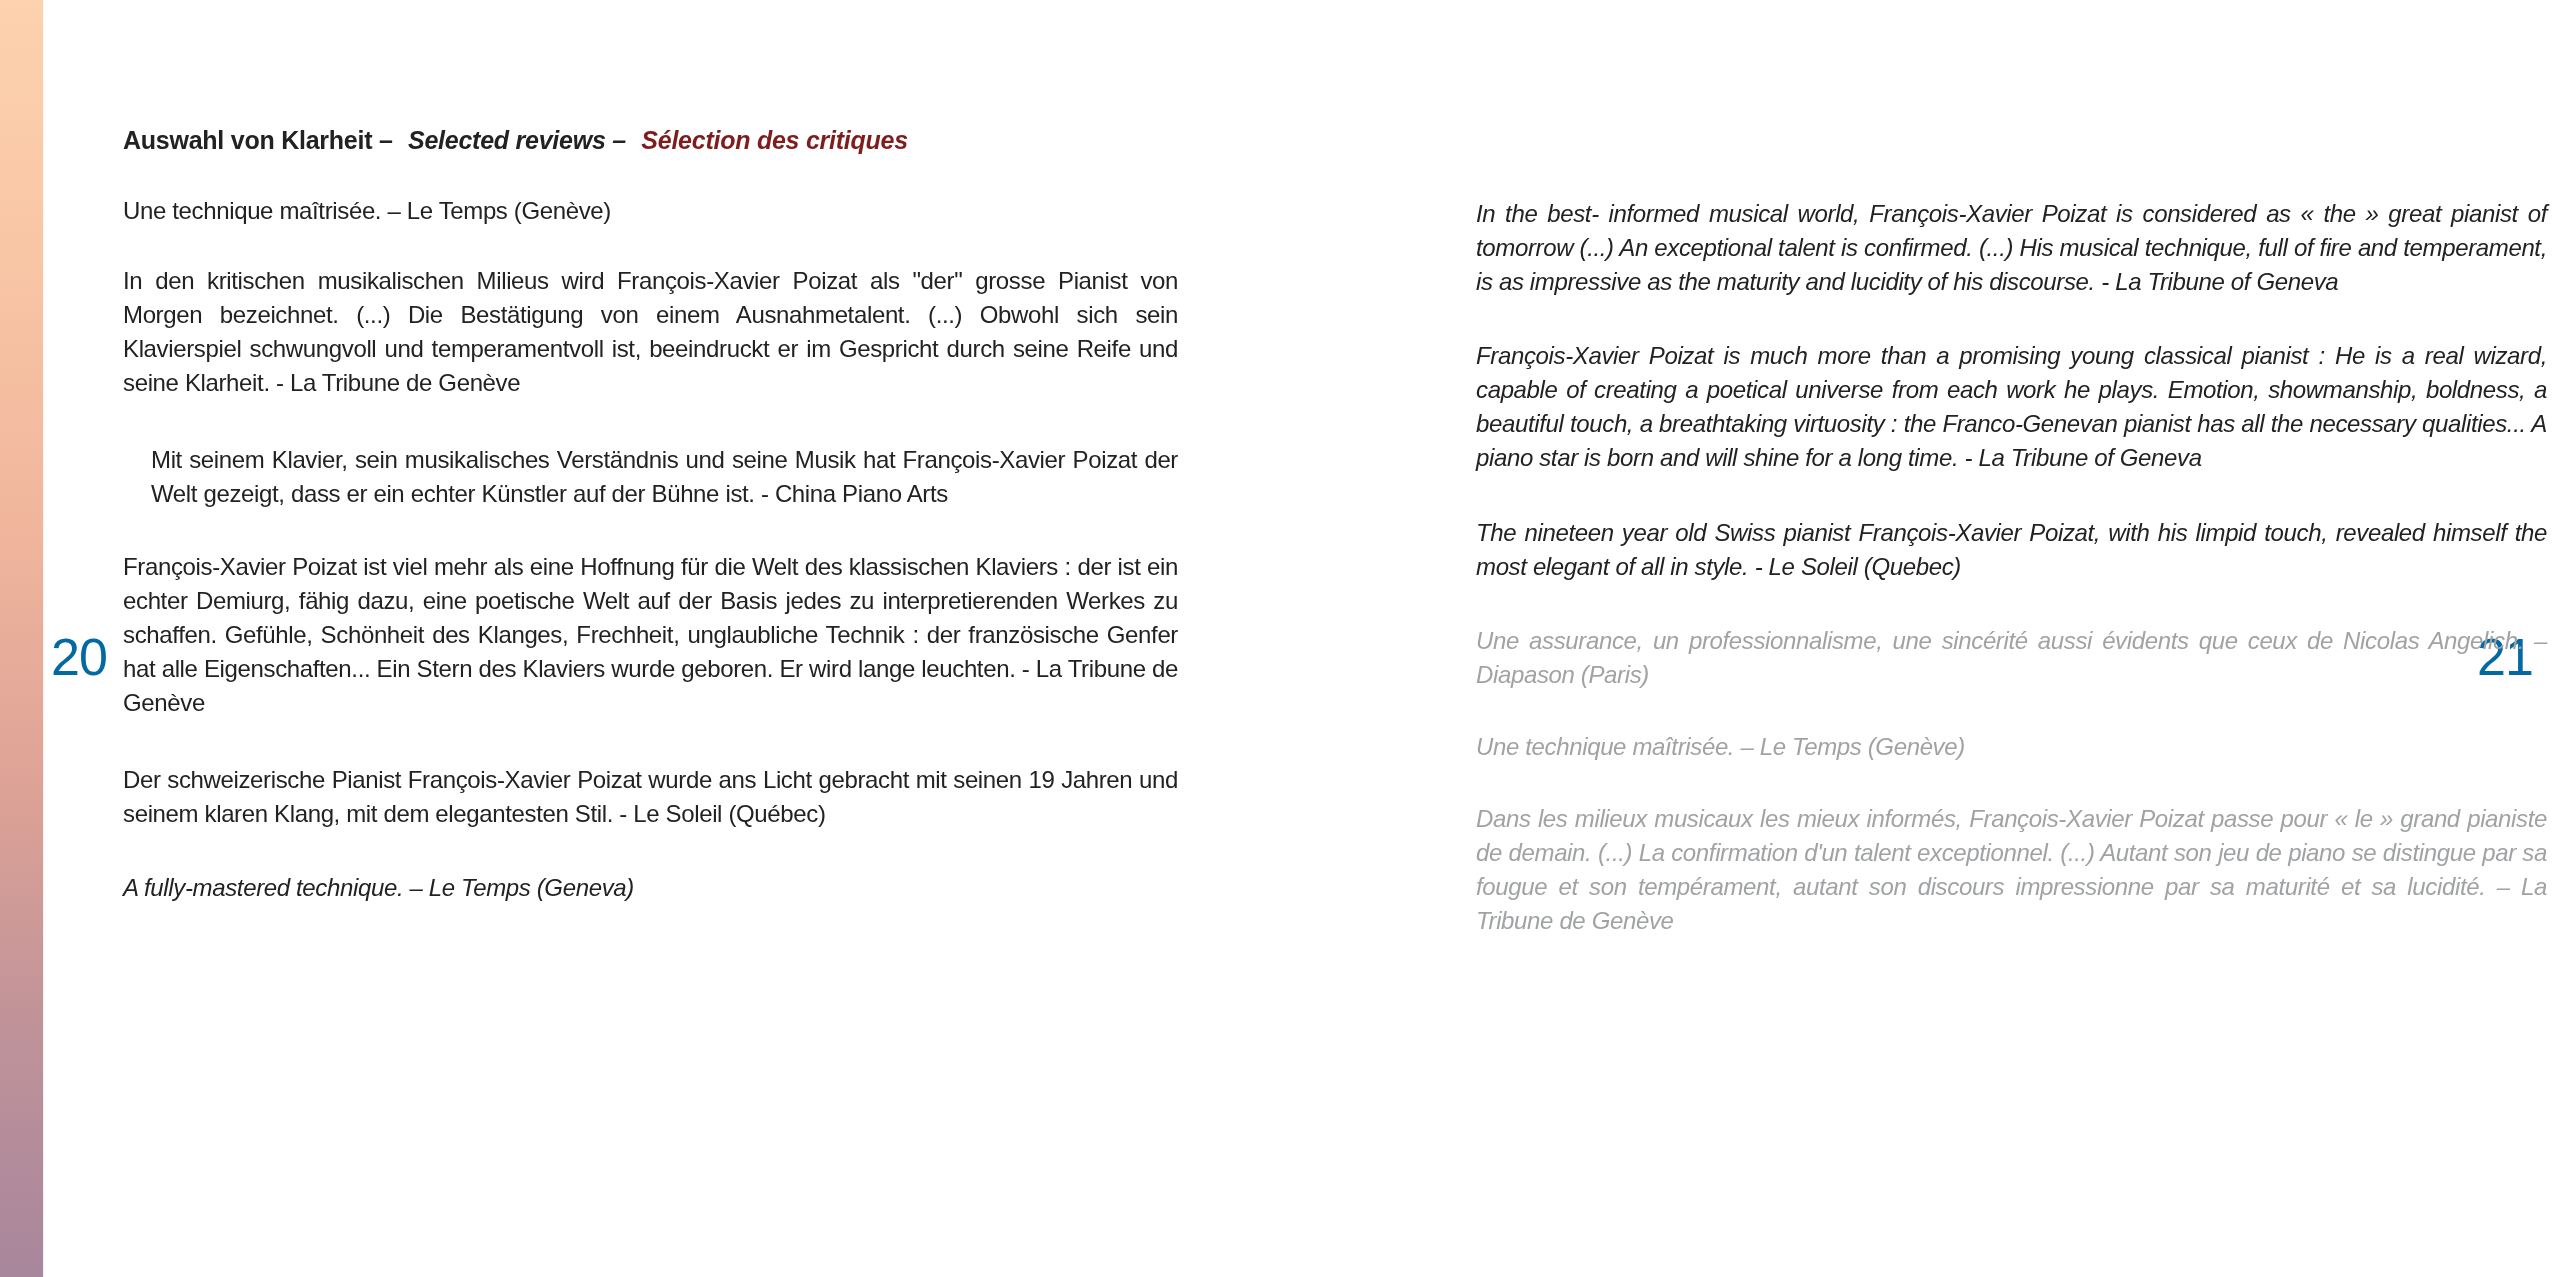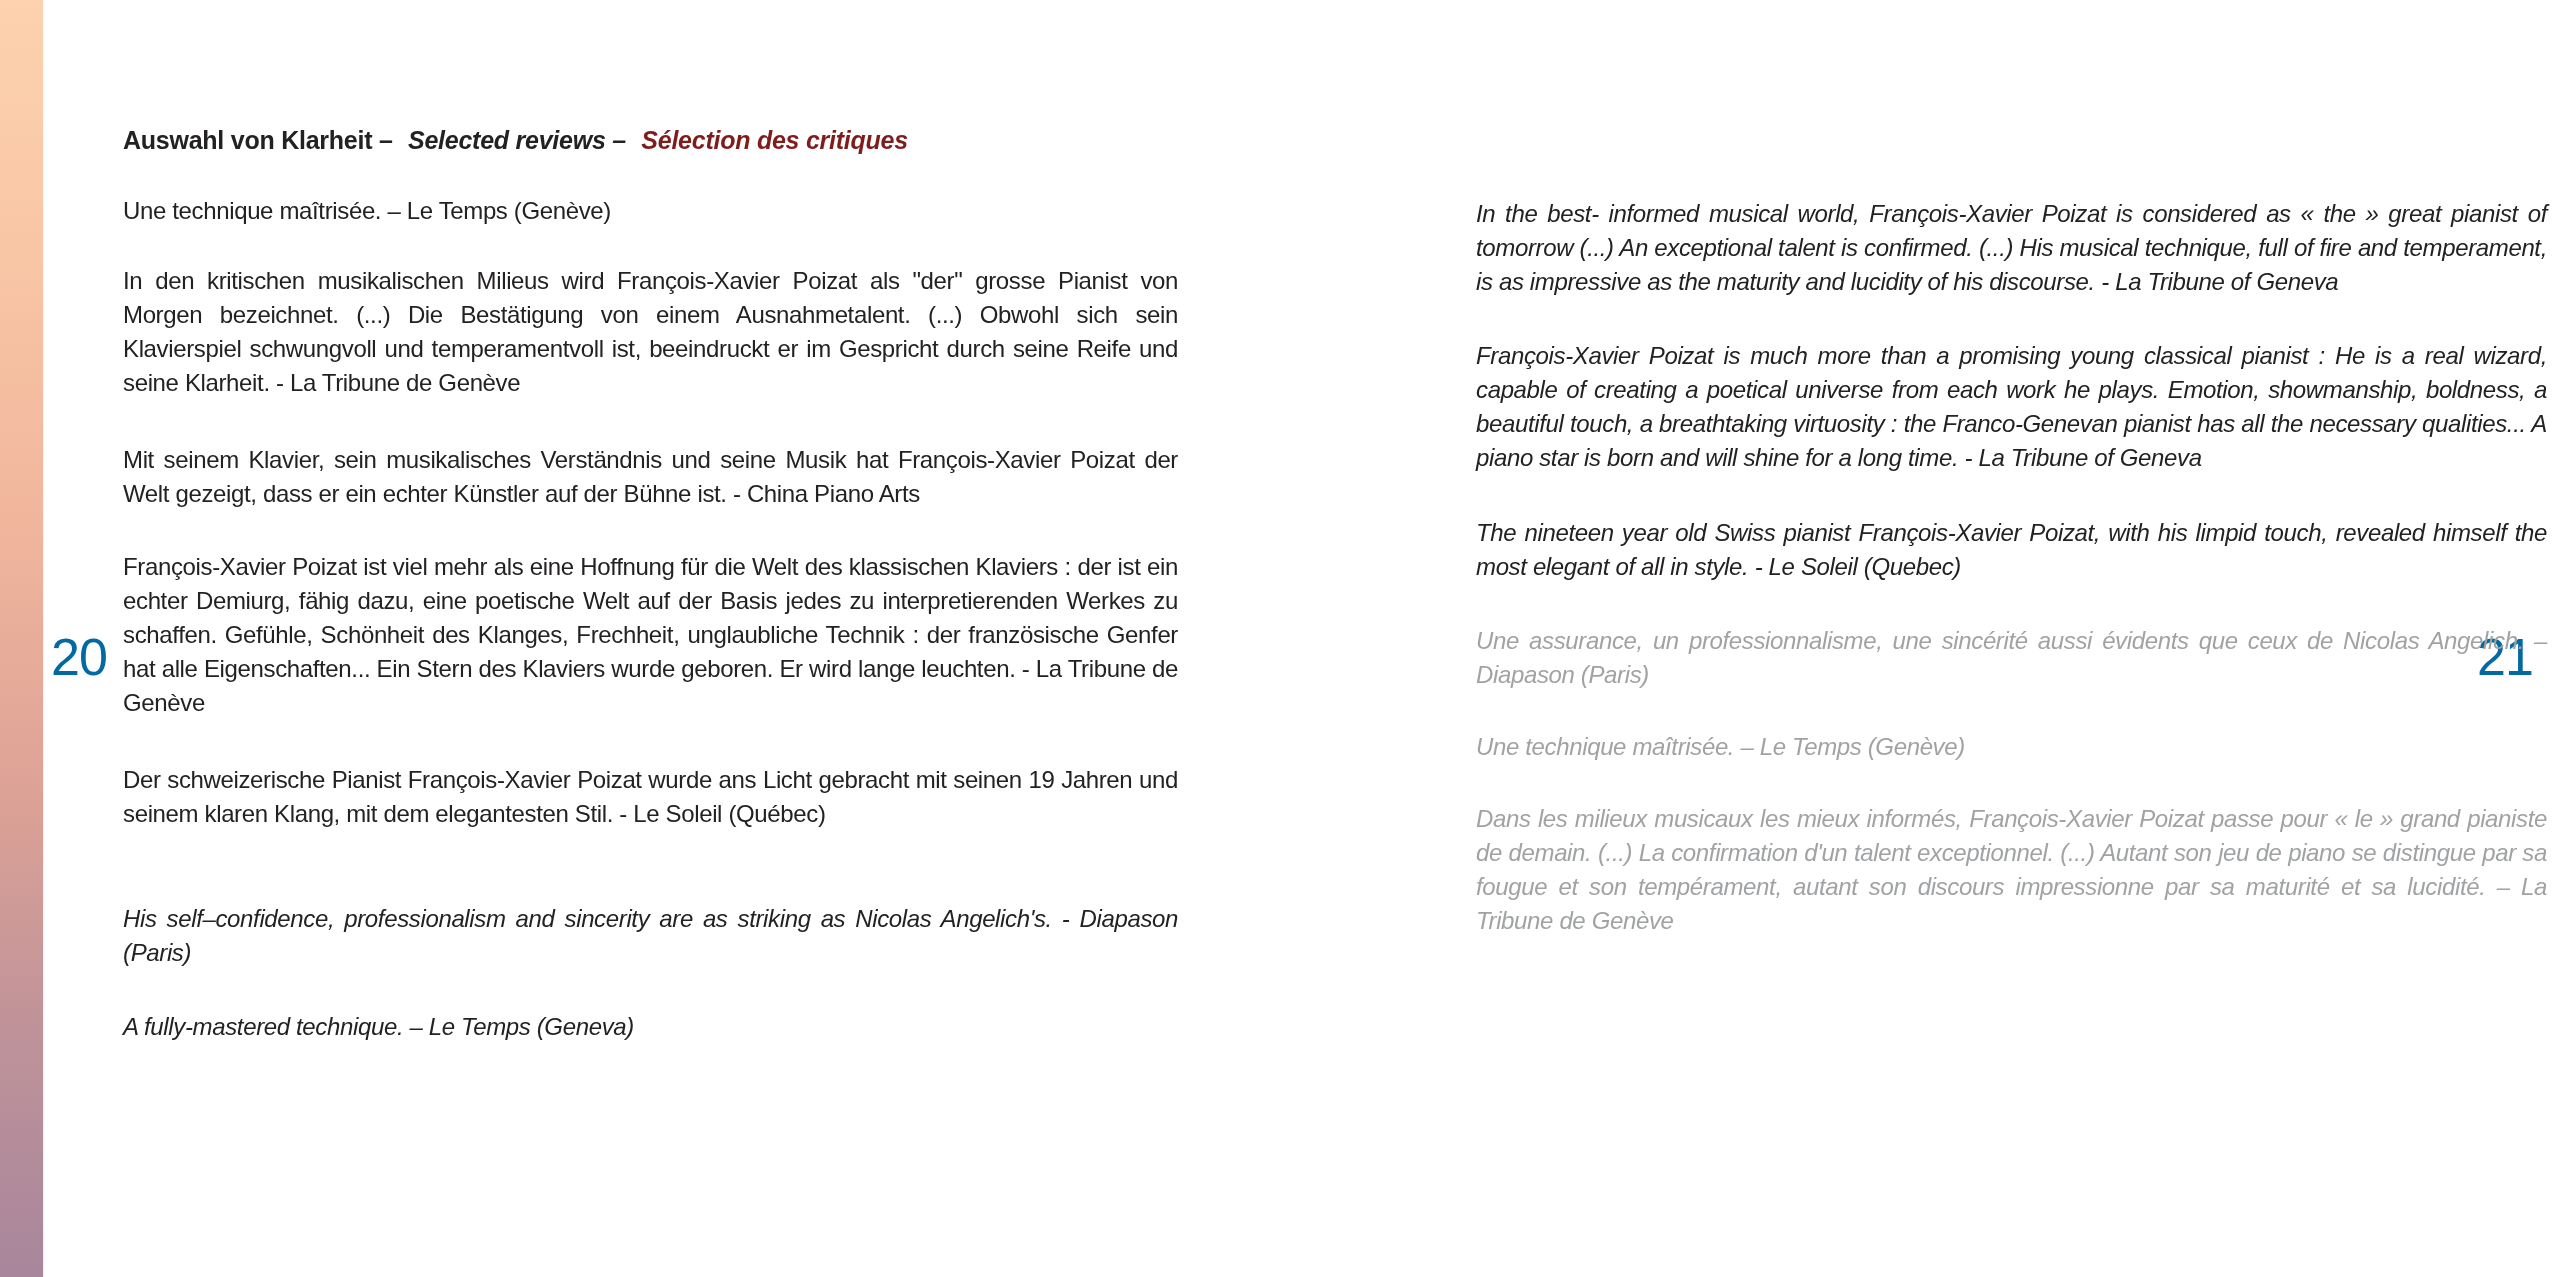--- a/index.html
+++ b/index.html
@@ -69,21 +69,21 @@
     text-align: justify;
     color: #242122;
   }
   p.review.italic { font-style: italic; }
   p.review.muted  { color: #a0a2a4; }
 
   
   .column.left  p.m1 { margin-top: 41px; }
   .column.left  p.m2 { margin-top: 37px; }
   .column.left  p.m3 { margin-top: 36px; }
-  .column.left  p.m4 { margin-top: 43px; }
+  .column.left  p.m4 { margin-top: 43px; margin-left: 28px; }
   .column.left  p.m5 { margin-top: 39px; }
   .column.left  p.m6 { margin-top: 43px; }
   .column.left  p.m7 { margin-top: 71px; }
   .column.left  p.m8 { margin-top: 40px; }
 
   .column.right p.m1 { margin-top: 197px; }
   .column.right p.m2 { margin-top: 41px; }
   .column.right p.m3 { margin-top: 40px; }
   .column.right p.m4 { margin-top: 41px; }
   .column.right p.m5 { margin-top: 40px; }
@@ -107,21 +107,20 @@
       <span class="seg-en">Selected reviews –</span>
       <span class="seg-fr">Sélection des critiques</span>
     </h1>
 
     <p class="review m2">Une technique maîtrisée. – Le Temps (Genève)</p>
     <p class="review m3">In den kritischen musikalischen Milieus wird François-Xavier Poizat als "der" grosse Pianist von Morgen bezeichnet. (...) Die Bestätigung von einem Ausnahmetalent. (...) Obwohl sich sein Klavierspiel schwungvoll und temperamentvoll ist, beeindruckt er im Gespricht durch seine Reife und seine Klarheit. - La Tribune de Genève</p>
     <p class="review m4">Mit seinem Klavier, sein musikalisches Verständnis und seine Musik hat François-Xavier Poizat der Welt gezeigt, dass er ein echter Künstler auf der Bühne ist. - China Piano Arts</p>
     <p class="review m5">François-Xavier Poizat ist viel mehr als eine Hoffnung für die Welt des klassischen Klaviers : der ist ein echter Demiurg, fähig dazu, eine poetische Welt auf der Basis jedes zu interpretierenden Werkes zu schaffen. Gefühle, Schönheit des Klanges, Frechheit, unglaubliche Technik : der französische Genfer hat alle Eigenschaften... Ein Stern des Klaviers wurde geboren. Er wird lange leuchten. - La Tribune de Genève</p>
     <p class="review m6">Der schweizerische Pianist François-Xavier Poizat wurde ans Licht gebracht mit seinen 19 Jahren und seinem klaren Klang, mit dem elegantesten Stil. - Le Soleil (Québec)</p>
 
-    <p class="review italic m7">His self–confidence, professionalism and sincerity are as striking as Nicolas Angelich's. - Diapason (Paris)</p>
     <p class="review italic m8">A fully-mastered technique. – Le Temps (Geneva)</p>
   </div>
 
   <div class="column right">
     <p class="review italic m1">In the best- informed musical world, François-Xavier Poizat is considered as « the » great pianist of tomorrow (...) An exceptional talent is confirmed. (...) His musical technique, full of fire and temperament, is as impressive as the maturity and lucidity of his discourse. - La Tribune of Geneva</p>
     <p class="review italic m3">François-Xavier Poizat is much more than a promising young classical pianist : He is a real wizard, capable of creating a poetical universe from each work he plays. Emotion, showmanship, boldness, a beautiful touch, a breathtaking virtuosity : the Franco-Genevan pianist has all the necessary qualities... A piano star is born and will shine for a long time. - La Tribune of Geneva</p>
     <p class="review italic m4">The nineteen year old Swiss pianist François-Xavier Poizat, with his limpid touch, revealed himself the most elegant of all in style. - Le Soleil (Quebec)</p>
 
     <p class="review italic muted m5">Une assurance, un professionnalisme, une sincérité aussi évidents que ceux de Nicolas Angelich. – Diapason (Paris)</p>
     <p class="review italic muted m6">Une technique maîtrisée. – Le Temps (Genève)</p>

